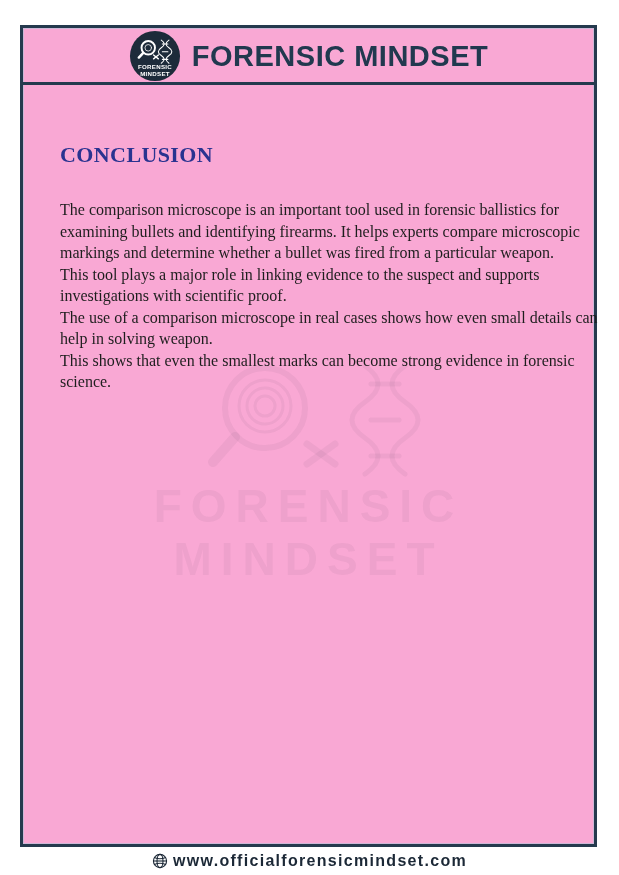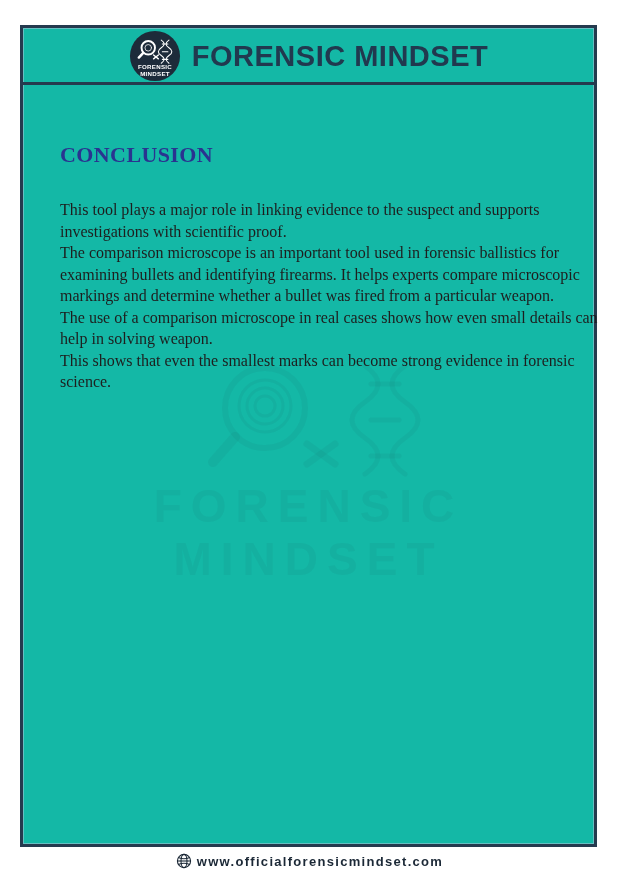--- a/index.html
+++ b/index.html
@@ -2,21 +2,21 @@
 <html><head>
 <meta charset="utf-8">
 <style>
   html,body{margin:0;padding:0;}
   body{
     width:619px;height:875px;position:relative;background:#ffffff;
     font-family:"Liberation Sans",sans-serif;overflow:hidden;
   }
   .page-frame{
     position:absolute;left:20px;top:25px;width:577px;height:822px;
-    border:3px solid #253a4e;box-sizing:border-box;background:#14b8a6;
+    border:3px solid #253a4e;box-sizing:border-box;background:#f9a8d4;
     box-shadow:inset 0 0 0 1px rgba(170,197,216,.55);
   }
   .frame-header{
     height:57px;border-bottom:3px solid #253a4e;
     display:flex;align-items:center;justify-content:center;gap:11px;
     box-sizing:border-box;padding-top:2px;
   }
   .logo-circle{width:52px;height:52px;flex:0 0 auto;display:block;}
   .brand-block{display:flex;flex-direction:column;align-items:center;}
   .brand-title{
@@ -44,21 +44,21 @@
   .wm-icons{display:block;margin-left:6px;}
   .wm-text{
     font-size:46px;font-weight:800;letter-spacing:9px;line-height:53px;
     color:rgba(34,49,64,0.05);white-space:nowrap;text-align:center;
   }
   .page-footer{
     position:absolute;left:0;right:0;top:851px;height:20px;
     display:flex;align-items:center;justify-content:center;gap:5px;
   }
   .footer-url{
-    font-size:13px;font-weight:600;color:#1b2836;letter-spacing:1.3px;
+    font-size:16px;font-weight:600;color:#1b2836;letter-spacing:1.3px;
     white-space:nowrap;
   }
 </style>
 </head>
 <body>
 
 <div class="page-frame">
 
   <div class="frame-header">
     <svg class="logo-circle" viewBox="0 0 54 54">
@@ -83,22 +83,22 @@
       <text x="27" y="47.5" text-anchor="middle" fill="#ffffff" font-family="Liberation Sans, sans-serif" font-size="6.4" font-weight="bold" letter-spacing=".3">MINDSET</text>
     </svg>
     <div class="brand-block">
       <div class="brand-title">FORENSIC MINDSET</div>
     </div>
   </div>
 
   <div class="content">
     <h1 class="conclusion-heading">CONCLUSION</h1>
     <div class="body-text">
+      <p>The comparison microscope is an important tool used in forensic ballistics for examining bullets and identifying firearms. It helps experts compare microscopic markings and determine whether a bullet was fired from a particular weapon.</p>
       <p>This tool plays a major role in linking evidence to the suspect and supports investigations with scientific proof.</p>
-      <p>The comparison microscope is an important tool used in forensic ballistics for examining bullets and identifying firearms. It helps experts compare microscopic markings and determine whether a bullet was fired from a particular weapon.</p>
       <p>The use of a comparison microscope in real cases shows how even small details can help in solving weapon.</p>
       <p>This shows that even the smallest marks can become strong evidence in forensic science.</p>
     </div>
   </div>
 
   <div class="watermark">
     <svg class="wm-icons" width="225" height="122" viewBox="0 0 225 122">
       <g stroke="rgba(34,49,64,0.05)" fill="none" stroke-linecap="round">
         <g>
           <circle cx="66" cy="50" r="40" stroke-width="6"></circle>

